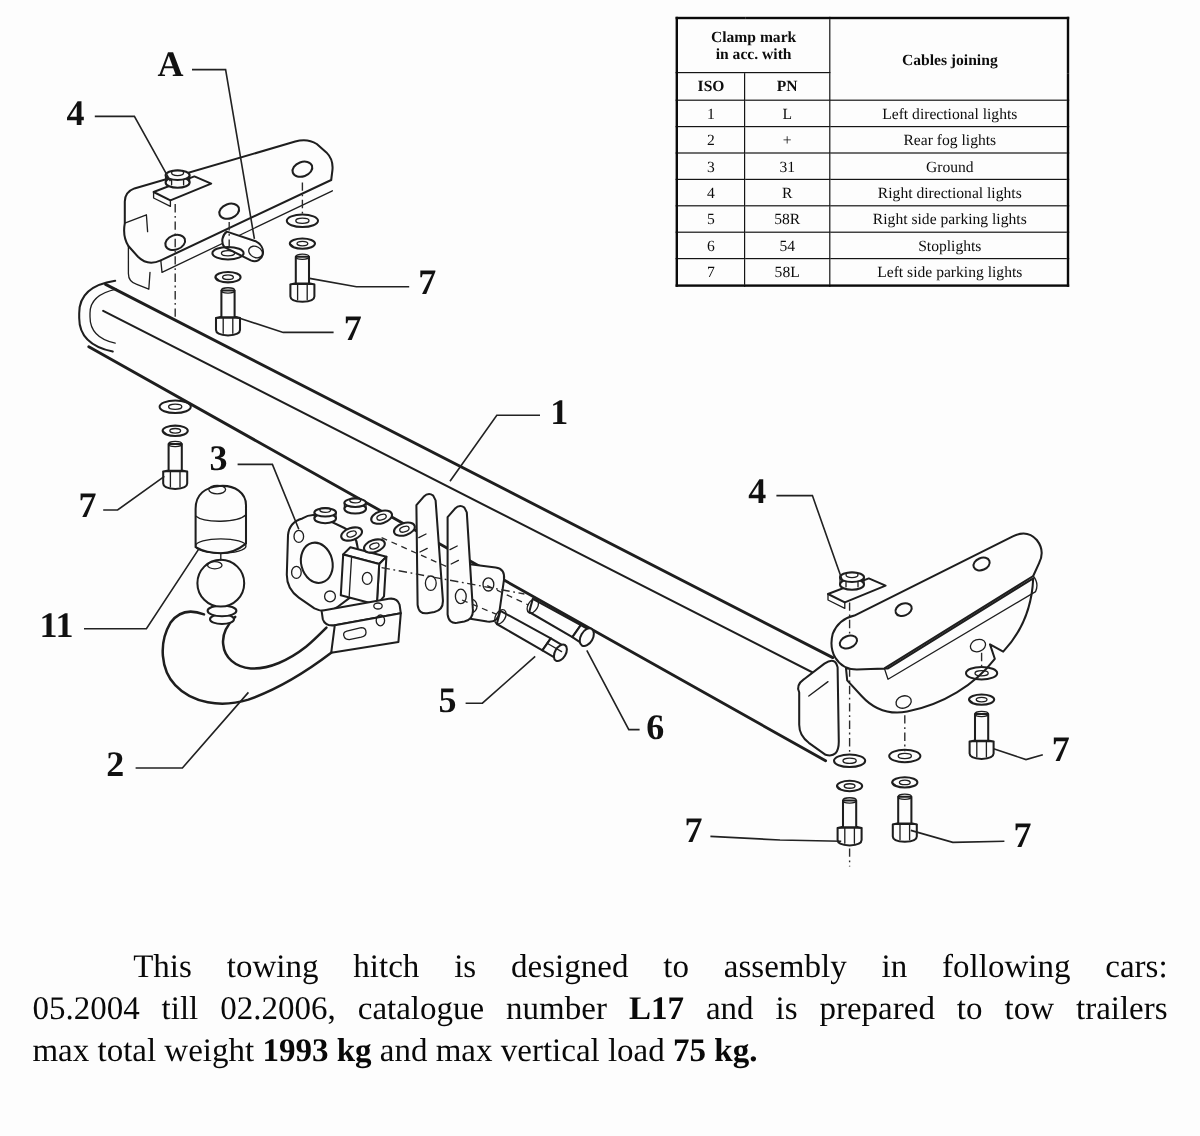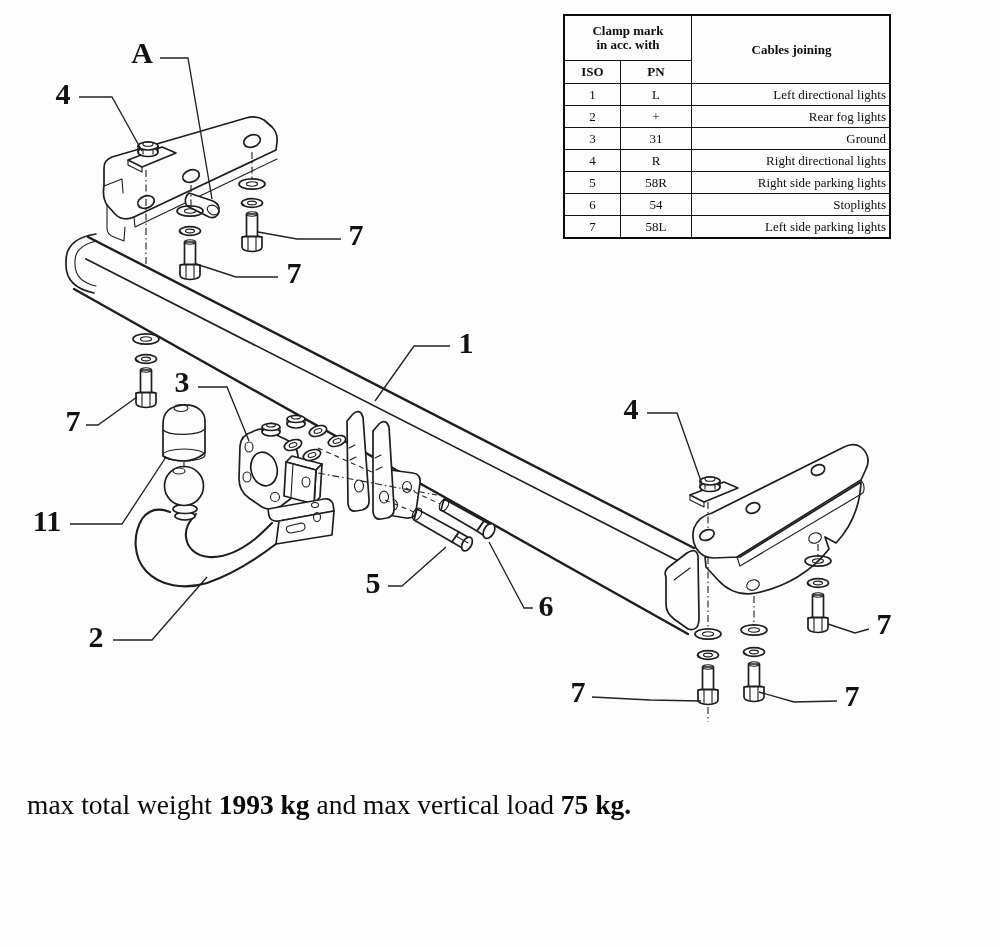--- a/index.html
+++ b/index.html
@@ -20,21 +20,21 @@
   svg .leader{stroke:#222;stroke-width:1.35;fill:none;}
   svg text.plabel{font-family:"Liberation Serif",serif;font-weight:bold;font-size:30px;fill:#111;text-anchor:middle;}
   
   table.clamp{position:absolute;left:563px;top:14px;border-collapse:collapse;border:2.2px solid #0b0b0b;}
   table.clamp td{border:1.6px solid #151515;font-size:13px;padding:0 3px;height:21px;line-height:1.04;vertical-align:middle;}
   table.clamp .th{font-weight:bold;text-align:center;}
   table.clamp .hdr1{height:44px;}
   table.clamp .hdr2{height:22px;margin-top:48px;}
   .c-iso{width:49px;text-align:center;}
   .c-pn{width:64px;text-align:center;}
-  .c-cab{width:189px;text-align:right;padding-left:5px !important;}
+  .c-cab{width:189px;text-align:center;padding-left:5px !important;}
   
   .para{position:absolute;left:27px;top:787px;width:946px;font-size:27.5px;line-height:35px;color:#090909;}
   .para .jl{text-align:justify;text-align-last:justify;}
   .para .il{text-indent:84px;}
   .para b{font-weight:bold;}
 </style>
 </head>
 <body>
 
 <div class="page">
@@ -320,15 +320,17 @@
         </tr>
         <tr>
           <td class="c-iso">7</td>
           <td class="c-pn">58L</td>
           <td class="c-cab">Left side parking lights</td>
         </tr>
       </tbody>
   </table>
 
   <div class="para" id="paraBlock">
+      <div class="jl il"><span>This towing hitch is designed to assembly in following cars:</span></div>
+      <div class="jl"><span>05.2004 till 02.2006, catalogue number </span><b>L17</b><span> and is prepared to tow trailers</span></div>
       <div class=""><span>max total weight </span><b>1993 kg</b><span> and max vertical load </span><b>75 kg.</b></div>
     </div>
 </div>
 
 </body></html>

